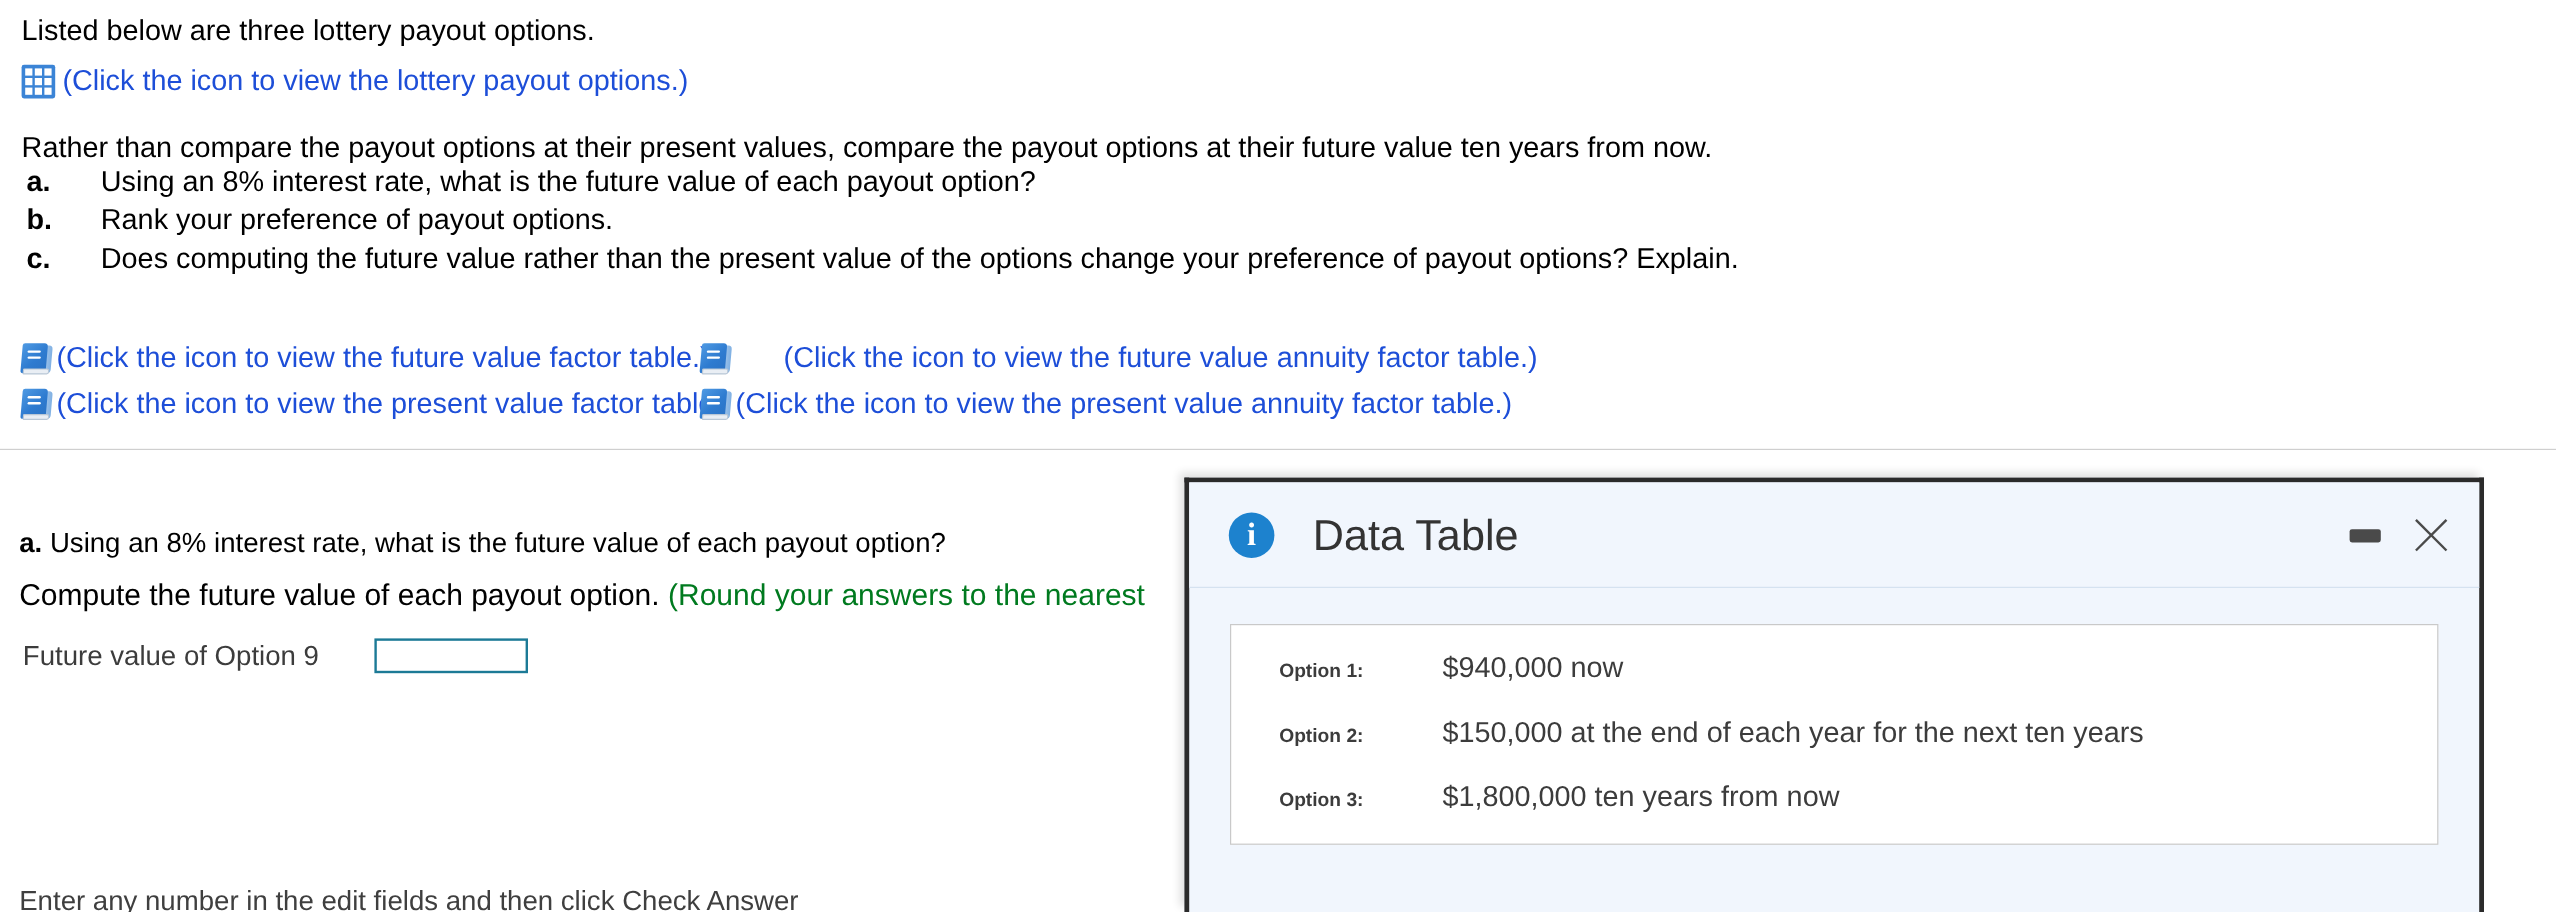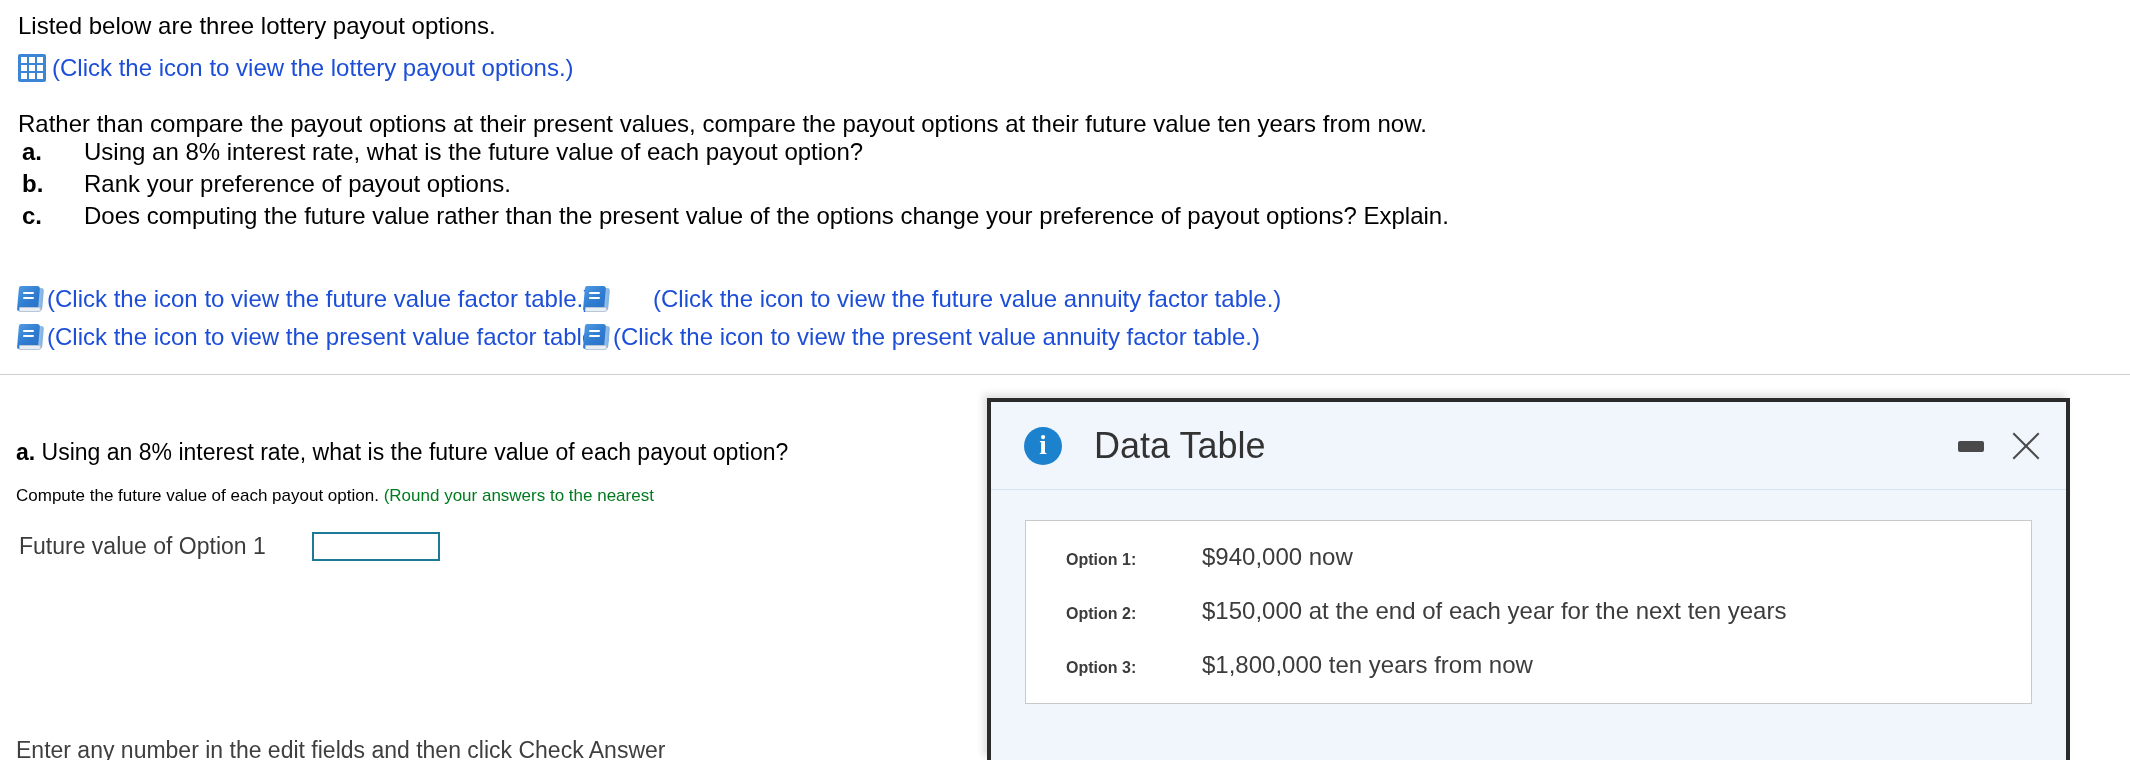--- a/index.html
+++ b/index.html
@@ -166,21 +166,21 @@
 
   
   #answer-a {
     left: 16px;
     top: 438px;
     font-size: 23px;
   }
   #compute-line {
     left: 16px;
     top: 482px;
-    font-size: 17px;
+    font-size: 25px;
   }
 
   #fv-row {
     position: absolute;
     left: 19px;
     top: 532px;
     display: flex;
     align-items: center;
   }
   #fv-label {
@@ -411,21 +411,21 @@
   <span class="bold">a.</span>
   <span>Using an 8% interest rate, what is the future value of each payout option?</span>
 </div>
 
 <div class="q-text" id="compute-line">
   <span>Compute the future value of each payout option.</span>
   <span class="green">(Round your answers to the nearest</span>
 </div>
 
 <div id="fv-row">
-  <span id="fv-label">Future value of Option 1</span>
+  <span id="fv-label">Future value of Option 9</span>
   <input id="fv-input" type="text" placeholder="" style="">
 </div>
 
 <div id="bottom-note">Enter any number in the edit fields and then click Check Answer</div>
 
 <div id="data-table-dialog">
   <div id="dialog-header">
     <span class="info-icon">i</span>
     <span id="dialog-title">Data Table</span>
     <div id="dialog-controls">

